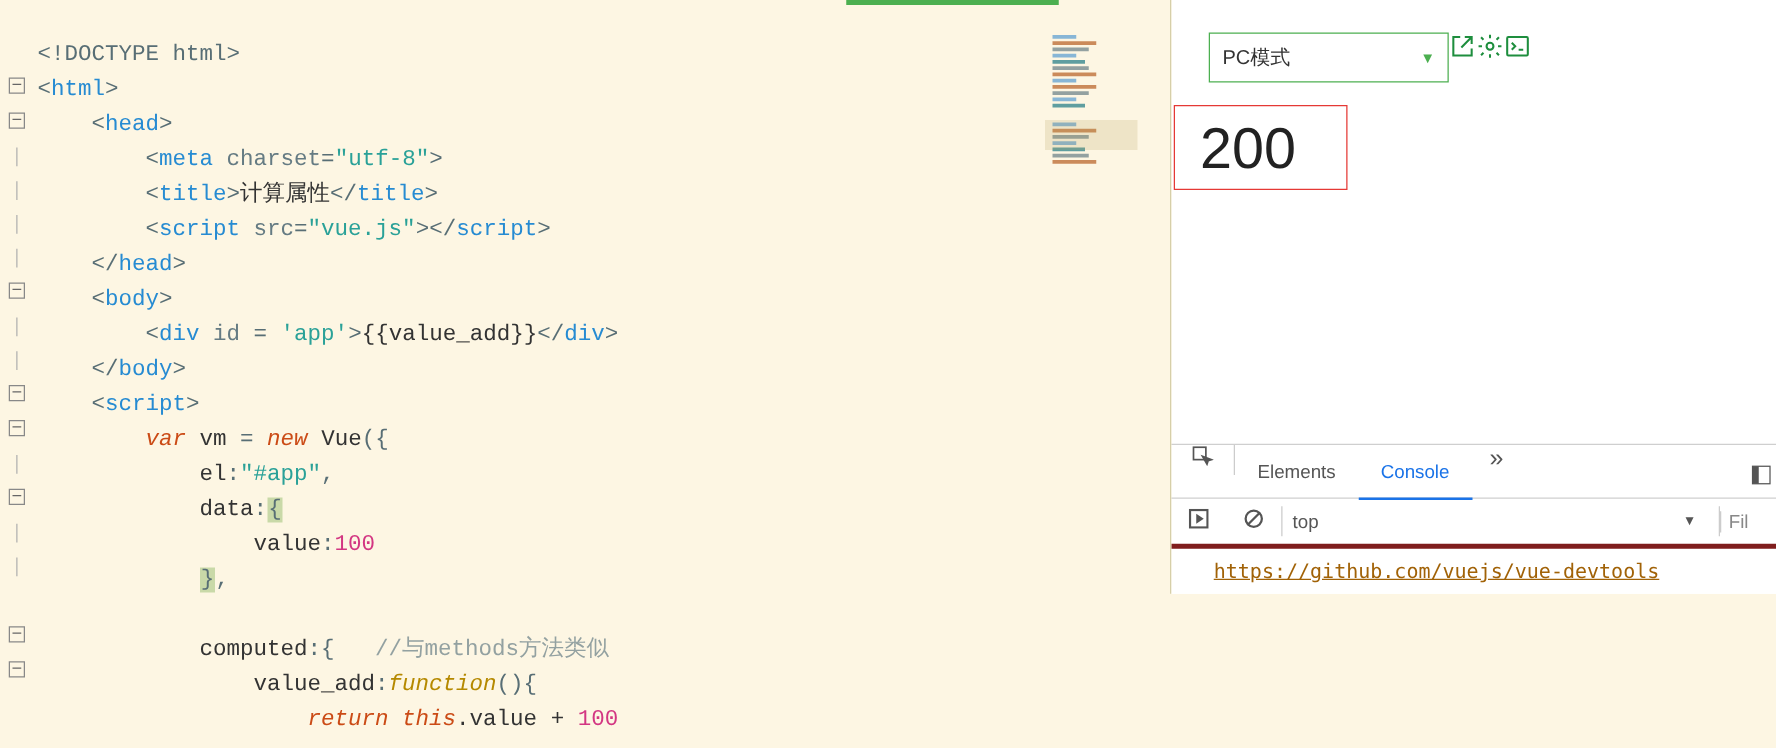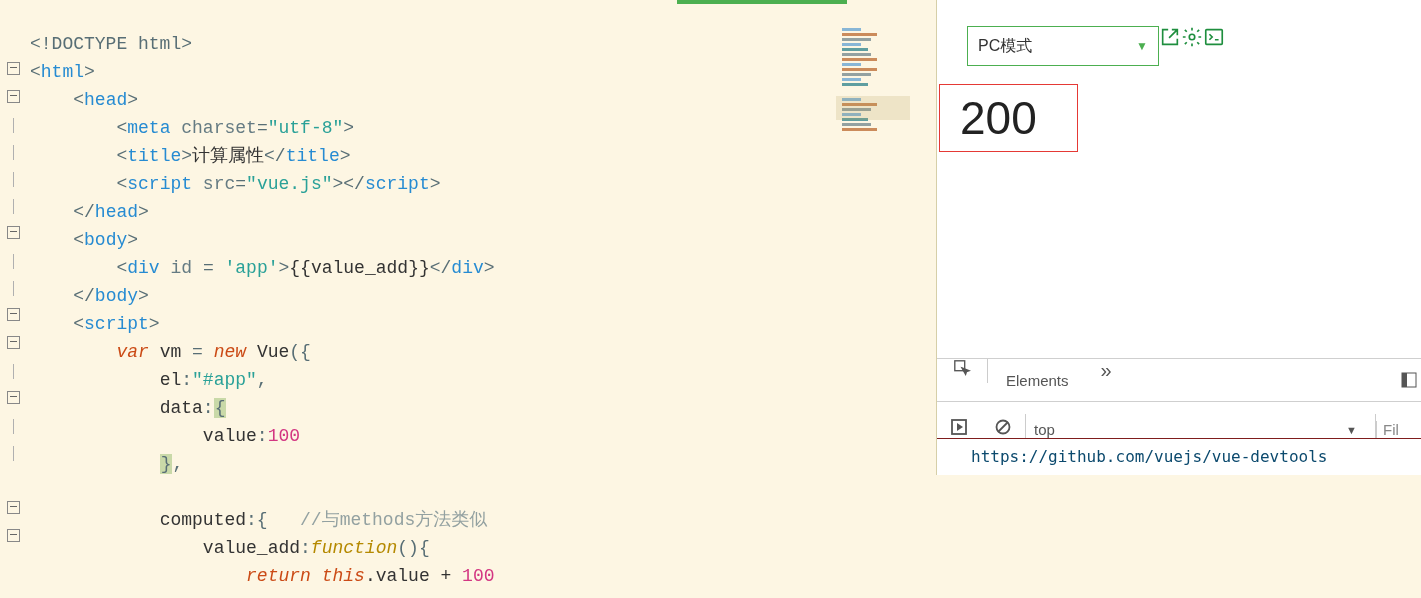--- a/index.html
+++ b/index.html
@@ -46,28 +46,28 @@
   .dt{margin-top:auto;border-top:1px solid #cfcfcf;font-size:15px;color:#555;background:#fff}
   .dt-dock{position:absolute;right:4px;top:372px}
   .dt-dock svg{width:16px;height:16px;fill:#555}
   .dt-tabs{display:flex;height:42px;border-bottom:1px solid #cfcfcf}
   .dt-inspect{padding:0 16px;color:#555}
   .dt-inspect svg{width:18px;height:18px;fill:none;stroke:#555;stroke-width:1.5}
   .dt-sep{width:1px;height:24px;background:#ccc}
   .dt-tab{padding:0 18px;height:100%;display:flex;align-items:center;color:#555}
   .dt-tab.active{color:#1a73e8;border-bottom:2px solid #1a73e8;margin-bottom:-1px}
   .dt-more{padding:0 14px;font-size:20px;color:#555}
-  .dt-ctrl{display:flex;align-items:flex-end;height:36px;border-bottom:1px solid #7f1d1d}
+  .dt-ctrl{display:flex;align-items:center;height:36px;border-bottom:4px solid #7f1d1d}
   .dt-ctrl .ic{padding:0 14px}
   .dt-ctrl svg{width:16px;height:16px;fill:none;stroke:#555;stroke-width:1.8}
   .scope{flex:1;display:flex;align-items:center;padding:0 8px;color:#555}
   .scope .tri{margin-left:auto;margin-right:10px;font-size:11px;color:#555}
   .filt{flex:0 0 32px;border-left:1px solid #ccc;padding:0 6px;color:#888}
   .dt-log{padding:6px 16px;font-family:Consolas,monospace;font-size:16px;color:#222;line-height:24px}
-  .dt-log a{color:#0c4a6e;}
+  .dt-log a{color:#a16207;text-decoration:underline}
   .dt-log .src{color:#888;float:right;text-decoration:underline}
 </style>
 </head>
 <body>
 
 <div class="wrap">
 
   <div class="editor">
     <div class="gutter">
       <div style="height:28px"></div>
@@ -181,20 +181,21 @@
       </div>
       <div class="dt-tabs">
         <div class="dt-inspect">
           <svg viewBox="0 0 20 20">
               <rect x="2" y="2" width="11" height="11"></rect>
               <path d="M10 10l8 3-3 1-1 3z" fill="#555"></path>
             </svg>
         </div>
         <div class="dt-sep"></div>
         <div class="dt-tab">Elements</div>
+        <div class="dt-tab active">Console</div>
         <div class="dt-more">»</div>
       </div>
       <div class="dt-ctrl">
         <div class="ic">
           <svg viewBox="0 0 16 16">
               <rect x="1" y="1" width="14" height="14"></rect>
               <path d="M6 4l6 4-6 4z" fill="#555" stroke="none"></path>
             </svg>
         </div>
         <div class="ic">

